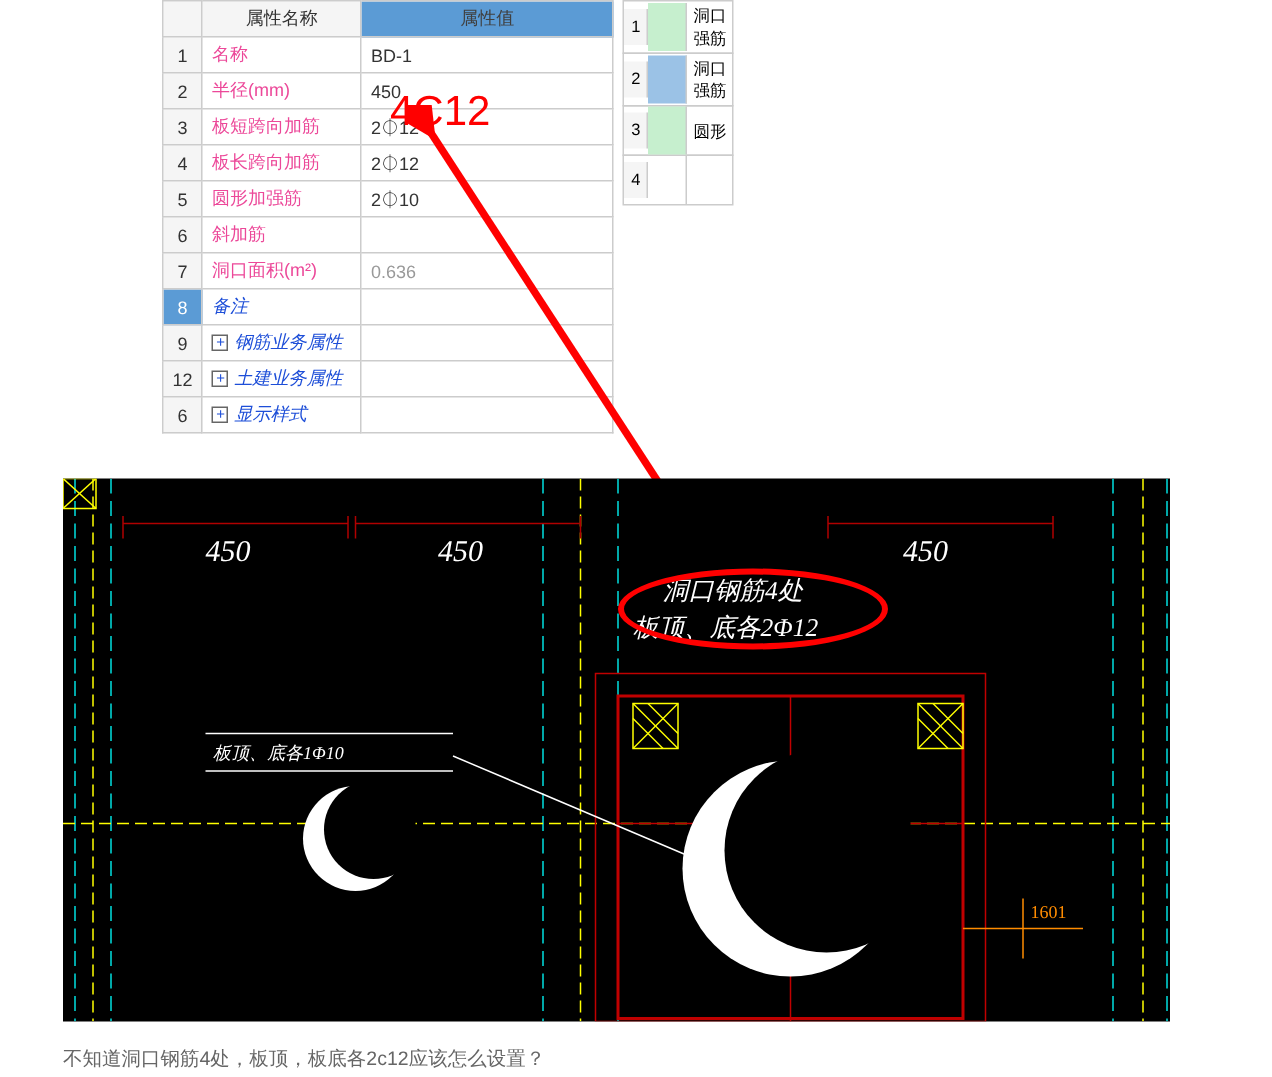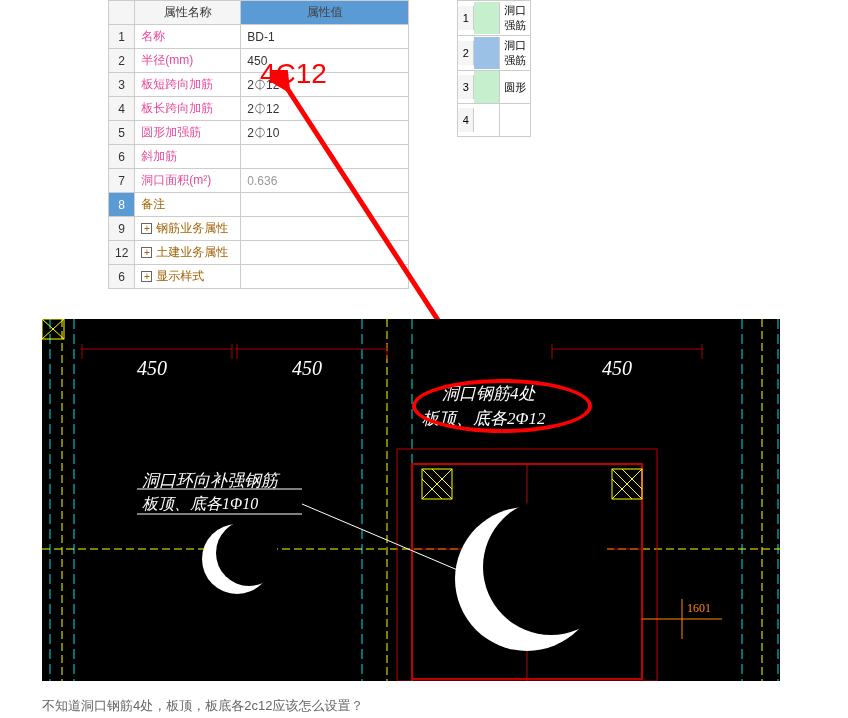--- a/index.html
+++ b/index.html
@@ -1,24 +1,24 @@
 <!DOCTYPE html>
 <html><head>
   <meta charset="utf-8">
   <style>
     * { box-sizing: border-box; margin: 0; padding: 0; }
     body { font-family: "Microsoft YaHei", Arial, sans-serif; font-size: 12px; background: #fff; width: 848px; }
     
-    .top-section { display: flex; align-items: flex-start; position: relative; gap: 42px; }
+    .top-section { display: flex; align-items: flex-start; position: relative; }
     
     .prop-table { border-collapse: collapse; margin-left: 108px; margin-top: 0; background: #fff; }
     .prop-table td, .prop-table th { border: 1px solid #ccc; padding: 3px 6px; height: 20px; font-size: 12px; }
     .prop-table .row-num { width: 26px; text-align: center; background: #f5f5f5; color: #333; }
     .prop-table .name-col { width: 106px; color: #ec4899; }
-    .prop-table .name-col.black { color: #a16207; }
+    .prop-table .name-col.black { color: #1d4ed8; font-style: italic; }
     .prop-table .val-col { width: 168px; color: #333; }
     .prop-table th.header-name { background: #f5f5f5; color: #333; text-align: center; font-weight: normal; }
     .prop-table th.header-val { background: #5b9bd5; color: #404040; text-align: center; font-weight: normal; }
     .prop-table .row-sel .row-num { background: #5b9bd5; color: #fff; }
     .prop-table .disabled { color: #999; }
     .prop-table input { width: 100%; border: none; outline: none; font-size: 12px; }
     .expand-icon { display: inline-block; width: 11px; height: 11px; border: 1px solid #666; text-align: center; line-height: 9px; font-size: 10px; margin-right: 4px; vertical-align: middle; }
     
     .side-items { margin-left: 6px; }
     .side-item { display: flex; align-items: center; border: 1px solid #ccc; margin-bottom: -1px; }
@@ -207,22 +207,21 @@
       <line x1="600" y1="300" x2="680" y2="300" stroke="#ff8c00"></line>
       <line x1="640" y1="280" x2="640" y2="320" stroke="#ff8c00"></line>
     </svg>
 
     <div class="cad-text dim-text" style="left:95px;top:38px">450</div>
     <div class="cad-text dim-text" style="left:250px;top:38px">450</div>
     <div class="cad-text dim-text" style="left:560px;top:38px">450</div>
 
     <div class="cad-text" style="left:400px;top:63px;font-size:17px">洞口钢筋4处</div>
     <div class="cad-text" style="left:380px;top:88px;font-size:17px">板顶、底各2Φ12</div>
-    <div class="cad-text" style="left:100px;top:150px;font-size:17px">洞口环向补强钢筋</div>
-    <div class="cad-text" style="left:100px;top:175px;font-size:16px">板顶、底各1Φ10</div>
+    <div class="cad-text" style="left:100px;top:175px;font-size:12px">板顶、底各1Φ10</div>
     <div class="cad-text" style="left:645px;top:282px;font-size:12px;color:#ff8c00;font-style:normal">1601</div>
 
     <div class="red-ellipse" style="left:370px;top:60px;width:180px;height:54px"></div>
 
     <svg class="moon-shape" style="left:155px;top:200px" width="80" height="80">
       <circle cx="40" cy="40" r="35" fill="#fff"></circle>
       <circle cx="52" cy="34" r="33" fill="#000"></circle>
     </svg>
     <svg class="moon-shape" style="left:405px;top:180px" width="160" height="160">
       <circle cx="80" cy="80" r="72" fill="#fff"></circle>

